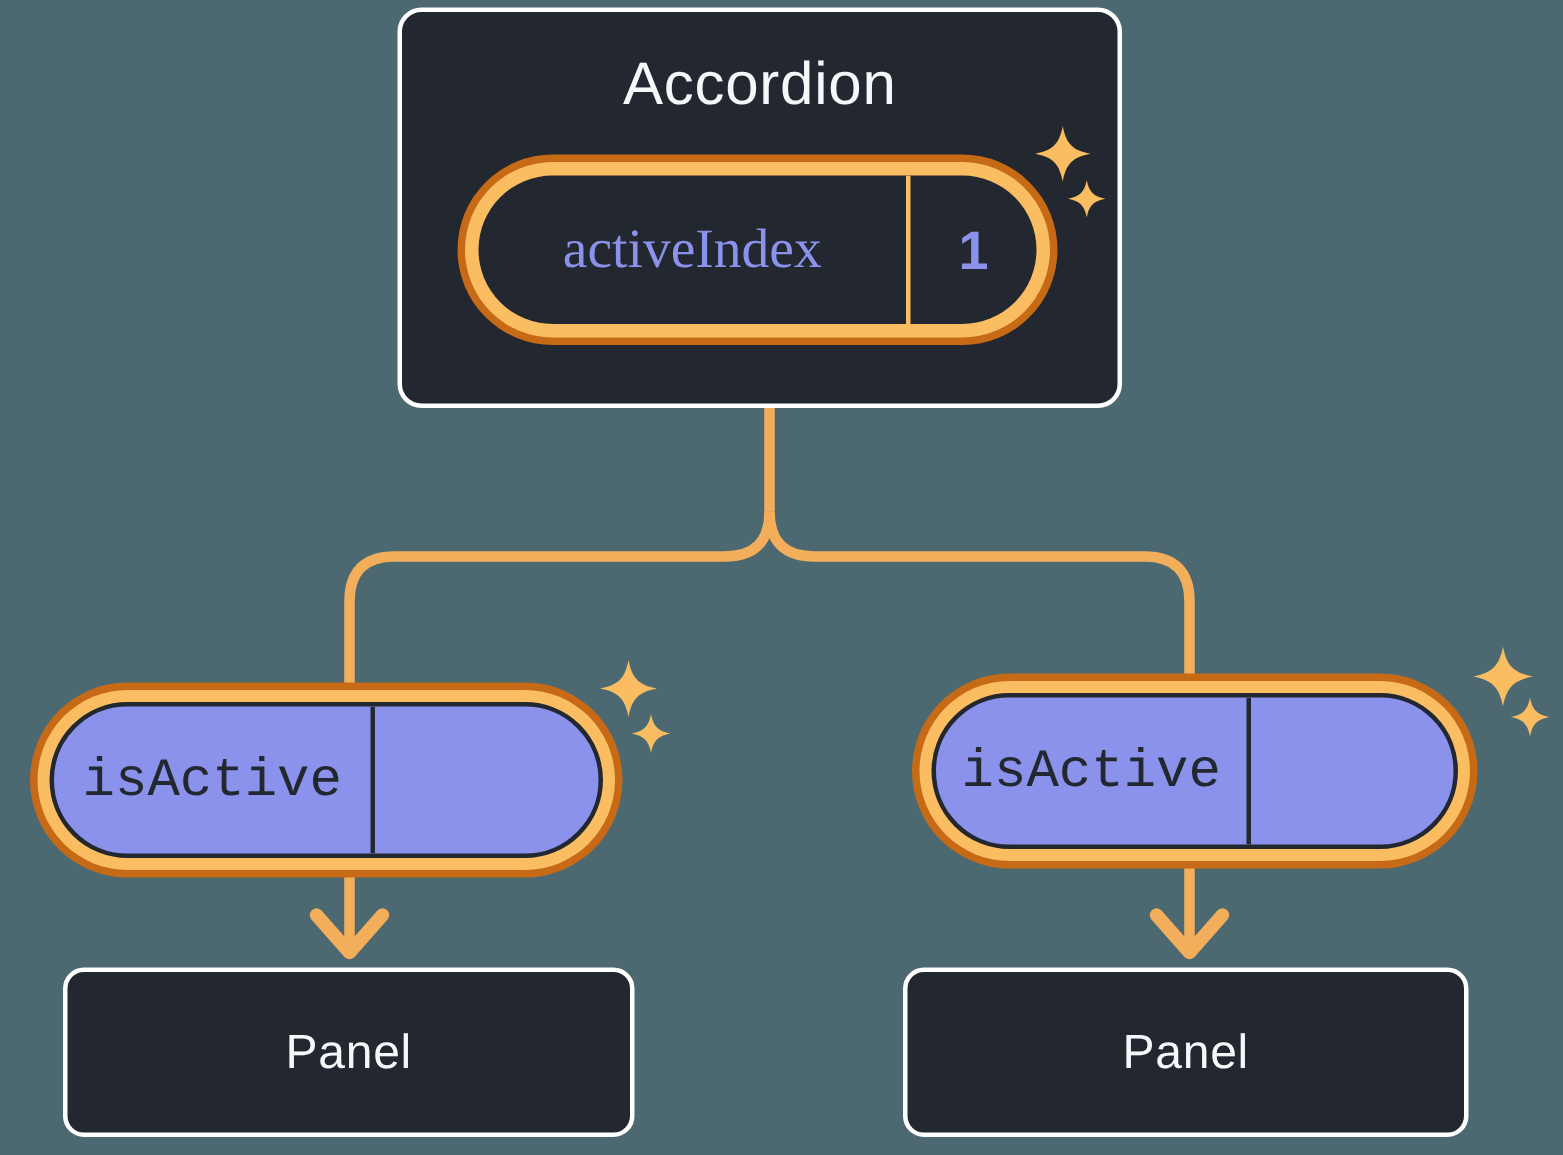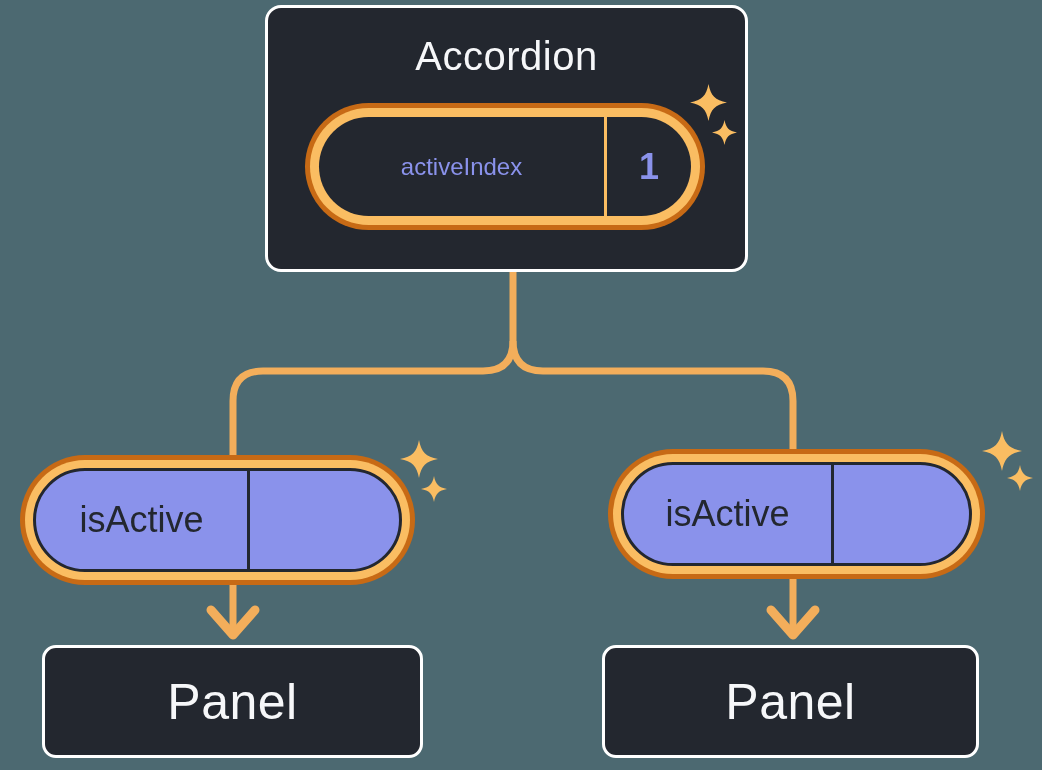--- a/index.html
+++ b/index.html
@@ -55,21 +55,21 @@
   .panel-node {
     border-radius: 14px;
     display: flex;
     align-items: center;
     justify-content: center;
   }
   .panel-node-left  { left: 42px;  top: 645px; width: 381px; height: 113px; }
   .panel-node-right { left: 602px; top: 645px; width: 377px; height: 113px; }
   .panel-title {
     color: var(--node-text);
-    font-size: 50px;
+    font-size: 32px;
     font-weight: 500;
     letter-spacing: 0.5px;
   }
   
   .pill-outer {
     position: absolute;
     background: var(--orange-dark);
     border-radius: 999px;
     padding: 5px;
     z-index: 2;
@@ -87,21 +87,22 @@
     border-radius: 999px;
     width: 100%; height: 100%;
     display: flex;
     align-items: stretch;
     overflow: hidden;
   }
   .state-label {
     width: 285px;
     display: flex; align-items: center; justify-content: center;
     color: var(--purple);
-    font-size: 24px;
+    font-size: 37px;
+    font-family: Liberation Serif, serif;
   }
   .state-divider { width: 3px; background: var(--orange-light); }
   .state-value {
     flex: 1;
     display: flex; align-items: center; justify-content: center;
     color: var(--purple);
     font-size: 36px;
     font-weight: 700;
   }
   
@@ -114,20 +115,21 @@
     border-radius: 999px;
     width: 100%; height: 100%;
     display: flex;
     align-items: stretch;
     overflow: hidden;
   }
   .prop-label {
     display: flex; align-items: center; justify-content: center;
     color: var(--dark-text);
     font-size: 36px;
+    font-family: Liberation Mono, monospace;
   }
   .prop-pill-left  .prop-label { width: 211px; }
   .prop-pill-right .prop-label { width: 207px; }
   .prop-divider { width: 3px; background: var(--dark-text); }
   .prop-value {
     flex: 1;
     display: flex; align-items: center; justify-content: center;
     color: var(--dark-text);
     font-size: 36px;
     font-weight: 700;

